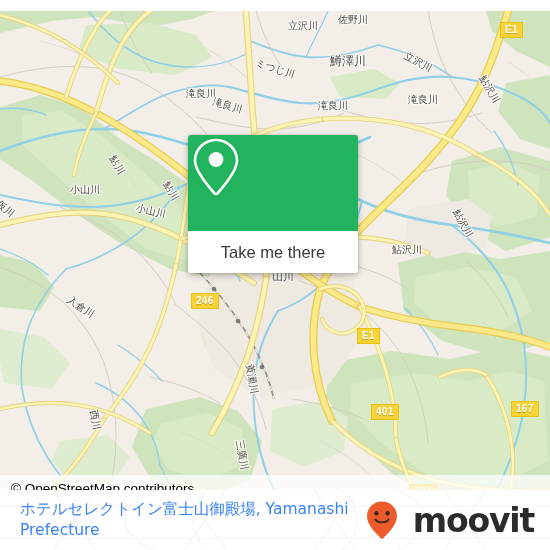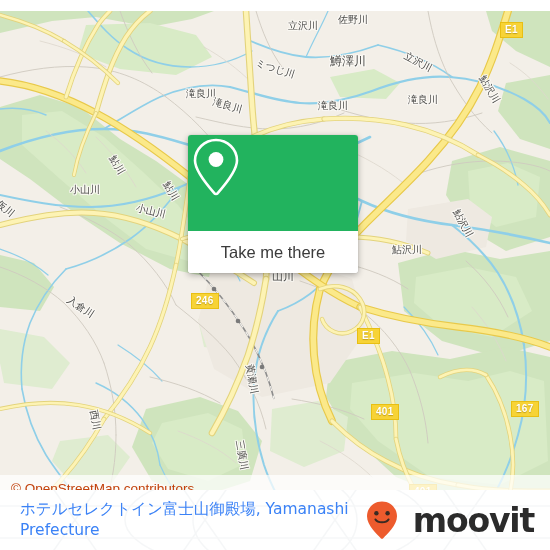--- a/index.html
+++ b/index.html
@@ -55,21 +55,21 @@
     position: absolute;
     left: 0; bottom: 0;
     width: 100%;
     height: 26px;
     background: rgba(255,255,255,0.72);
     display: flex;
     align-items: center;
   }
   #attribution .attr-text {
     font-size: 13.5px;
-    color: #c2410c;
+    color: #000000;
     padding-left: 11px;
     font-family: "Liberation Sans", sans-serif;
   }
 
   
   #card {
     position: absolute;
     left: 188px; top: 124px;
     width: 170px;
     border-radius: 3px;

